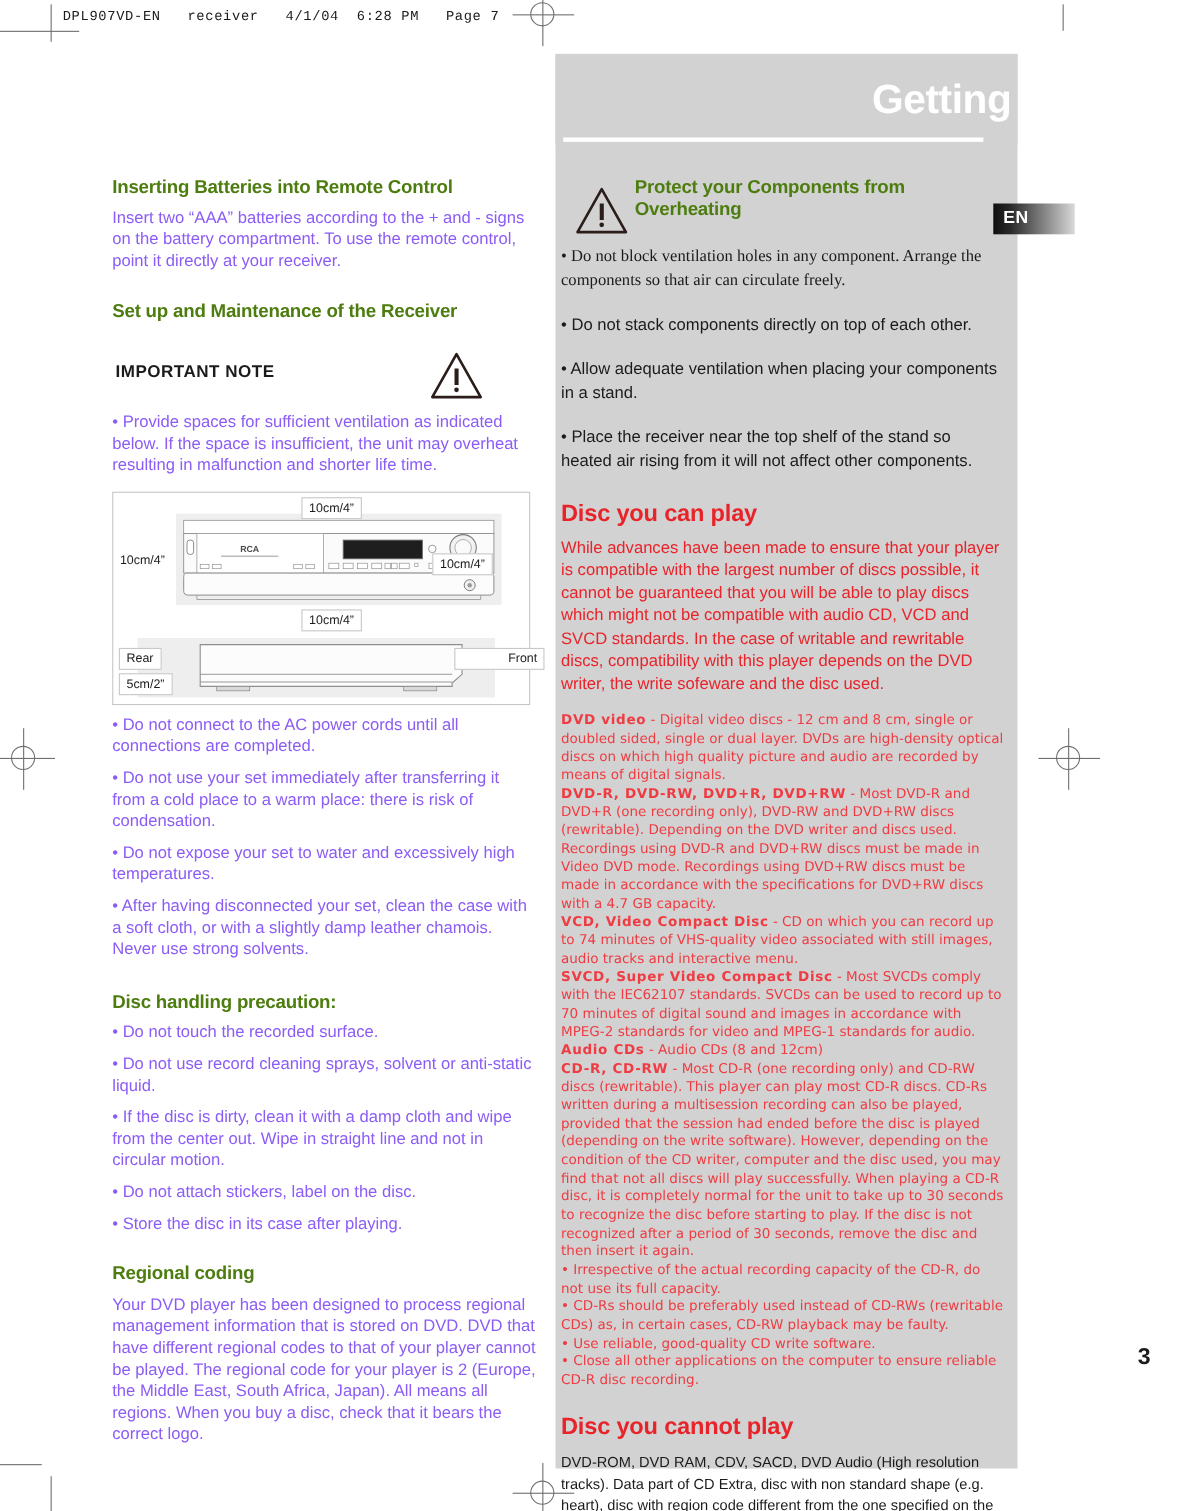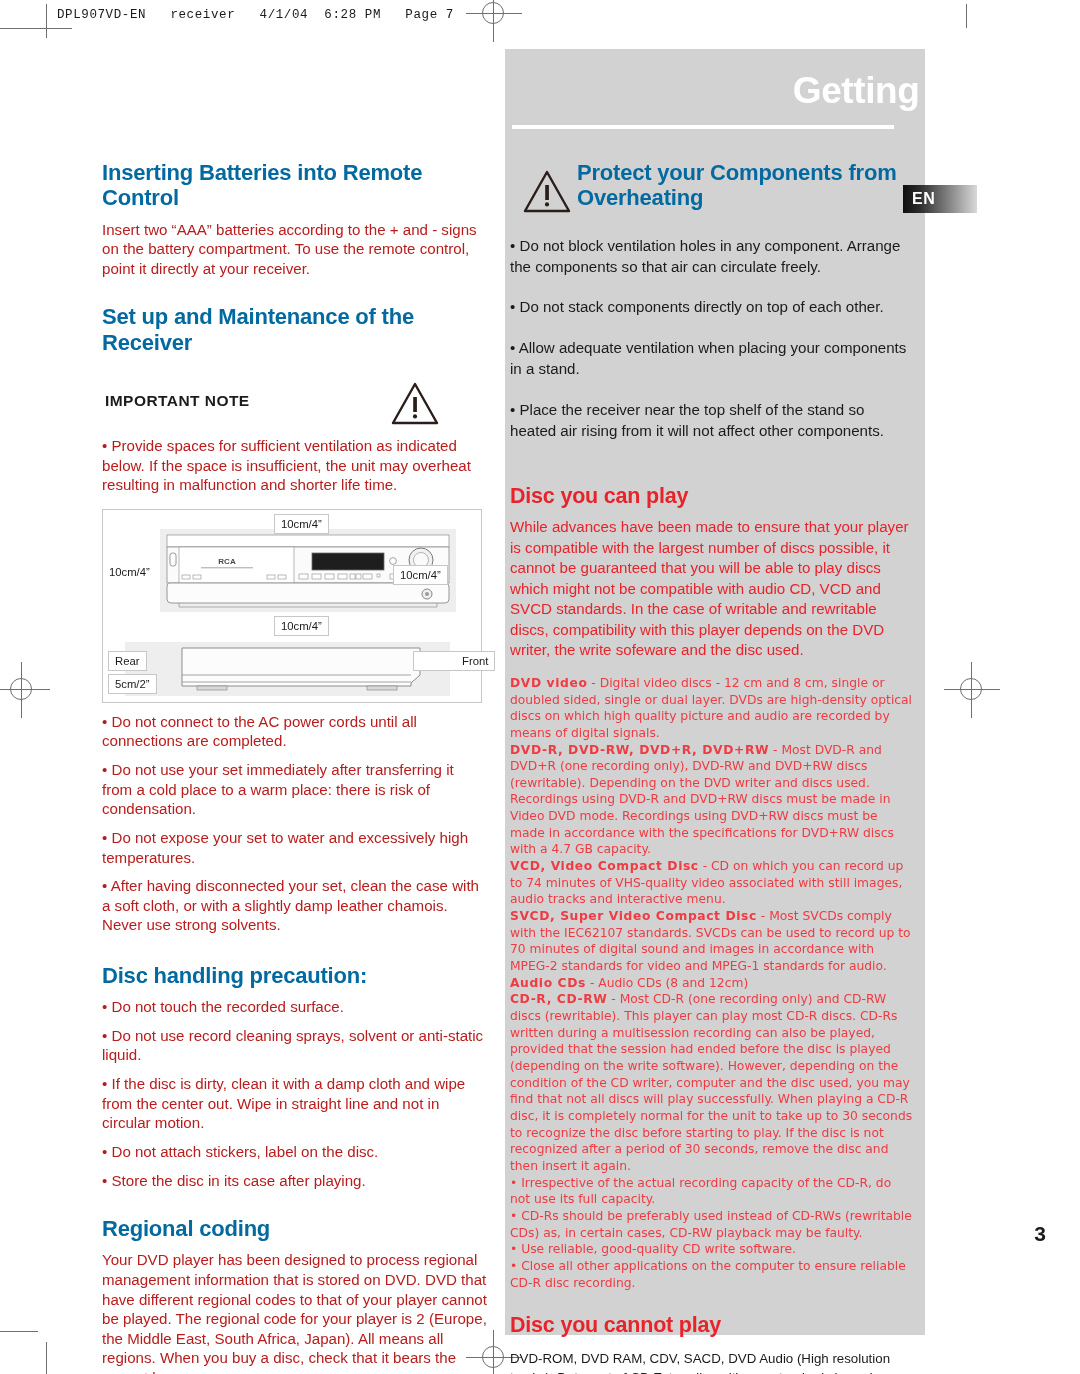--- a/index.html
+++ b/index.html
@@ -51,29 +51,29 @@
   #en-badge span {
     color: #fff; font-size: 16px; font-weight: bold; line-height: 28px; padding-left: 9px;
     display: block; letter-spacing: .5px;
   }
 
   
   #left-col { position: absolute; left: 102px; top: 160px; width: 386px; }
   #right-col { position: absolute; left: 510px; top: 160px; width: 404px; }
 
   h2.sec {
-    font-size: 22px; font-weight: bold; color: #0369a1;
+    font-size: 17px; font-weight: bold; color: #4d7c0f;
     letter-spacing: -0.2px; line-height: 1.15;
   }
   h2.sec-red {
     font-size: 21.5px; font-weight: bold; color: #e8232a;
     letter-spacing: -0.2px; line-height: 1.15;
   }
   p.body {
-    font-size: 15.1px; color: #b91c1c; line-height: 1.30; margin-top: 9px;
+    font-size: 15.1px; color: #8b5cf6; line-height: 1.30; margin-top: 9px;
   }
   p.body-gray {
     font-size: 15.1px; color: #1b1b1b; line-height: 1.42; margin-top: 9px;
   }
   .tight { margin-top: 5px; }
   .nomar { margin-top: 0; }
 
   
   .tri { position: relative; display: inline-block; }
   .tri svg { display: block; }
@@ -268,26 +268,26 @@
           <rect x="23.2" y="16" width="3.7" height="15" fill="#2a1d1a"></rect>
           <circle cx="25" cy="35.4" r="2.1" fill="#2a1d1a"></circle>
         </svg>
       </div>
       <div id="overheat-head">
         <h2 class="sec">Protect your Components from</h2>
         <h2 class="sec">Overheating</h2>
       </div>
     </div>
 
-    <p class="body-gray" style="margin-top:24px;">• Do not block ventilation holes in any component. Arrange the components so that air can circulate freely.</p>
+    <p class="body-gray" style="margin-top:24px;font-family:Liberation Serif, serif;">• Do not block ventilation holes in any component. Arrange the components so that air can circulate freely.</p>
     <p class="body-gray" style="margin-top:19px;">• Do not stack components directly on top of each other.</p>
     <p class="body-gray" style="margin-top:19px;">•  Allow adequate ventilation when placing your components in a stand.</p>
     <p class="body-gray" style="margin-top:19px;">•  Place the receiver near the top shelf of the stand so heated air rising from it will not affect other components.</p>
 
-    <h2 class="sec-red" style="margin-top:42px;">Disc you can play</h2>
+    <h2 class="sec-red" style="margin-top:25px;">Disc you can play</h2>
     <p class="body-gray tight" style="color:#e8232a;line-height:1.36;">While advances have been made to ensure that your player is compatible with the largest number of discs possible, it cannot be guaranteed that you will be able to play discs which might not be compatible with audio CD, VCD and SVCD standards. In the case of writable and rewritable discs, compatibility with this player depends on the DVD writer, the write sofeware and the disc used.</p>
 
     <div style="margin-top:14px;">
       <p class="discspec"><b>DVD video</b><span> - Digital video discs - 12 cm and 8 cm, single or doubled sided, single or dual layer. DVDs are high-density optical discs on which high quality picture and audio are recorded by means of digital signals.</span></p>
       <p class="discspec spec-gap"><b>DVD-R,  DVD-RW,  DVD+R,  DVD+RW</b><span> - Most DVD-R and DVD+R (one recording only), DVD-RW and DVD+RW discs (rewritable). Depending on the DVD writer and discs used. Recordings using DVD-R and DVD+RW discs must be made in Video DVD mode. Recordings using DVD+RW discs must be made in accordance with the specifications for DVD+RW discs with a 4.7 GB capacity.</span></p>
       <p class="discspec spec-gap"><b>VCD,  Video Compact Disc</b><span> - CD on which you can record up to 74 minutes of VHS-quality video associated with still images, audio tracks and interactive menu.</span></p>
       <p class="discspec spec-gap"><b>SVCD,  Super Video Compact Disc</b><span> - Most SVCDs comply with the IEC62107 standards. SVCDs can be used to record up to 70 minutes of digital sound and images in accordance with MPEG-2 standards for video and MPEG-1 standards for audio.</span></p>
       <p class="discspec spec-gap"><b>Audio CDs</b><span> -  Audio CDs (8 and 12cm)</span></p>
       <p class="discspec spec-gap"><b>CD-R,  CD-RW</b><span> - Most CD-R (one recording only) and CD-RW discs (rewritable). This player can play most CD-R discs. CD-Rs written during a multisession recording can also be played, provided that the session had ended before the disc is played (depending on the write software). However, depending on the condition of the CD writer, computer and the disc used, you may find that not all discs will play successfully. When playing a CD-R disc, it is completely normal for the unit to take up to 30 seconds to recognize the disc before starting to play. If the disc is not recognized after a period of 30 seconds, remove the disc and then insert it again.</span></p>
 

